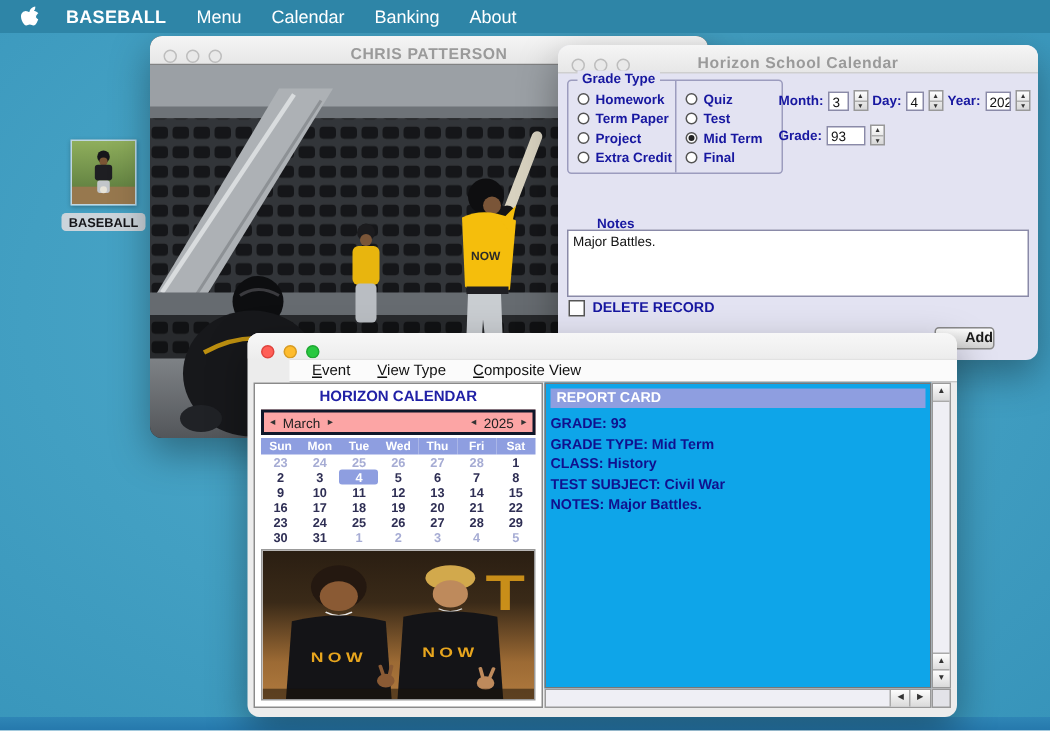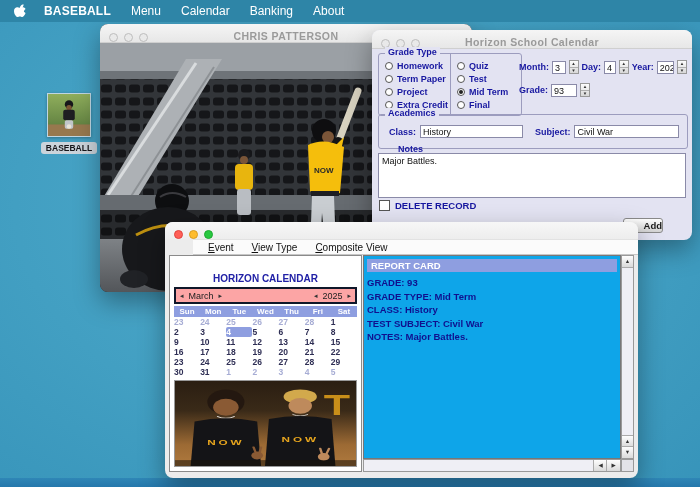--- a/index.html
+++ b/index.html
@@ -82,29 +82,29 @@
   
   #cal-win{left:165px;top:222px;width:473px;height:256px;z-index:30;background:#ECECEC;}
   #cal-win .titlebar{height:17px;border-bottom:none;background:linear-gradient(#F7F7F7,#EDEDED);}
   .cal-menurow{position:absolute;left:0;right:0;top:17px;height:14px;background:#FBFBFB;
     border-top:1px solid #E2E2E2;border-bottom:1px solid #C6C6C6;display:flex;align-items:center;
     padding-left:6px;font-size:10px;color:#111;margin-left:28px;}
   .cal-menu-item{display:inline-block;padding:0 9px;line-height:13px;}
   .cal-menu-item::first-letter{text-decoration:underline;}
   .left-panel{position:absolute;left:4px;top:33px;width:193px;bottom:6px;background:#fff;
     border:1px solid #8A8A8A;box-sizing:border-box;display:flex;flex-direction:column;}
-  .lp-title{text-align:center;font-size:10px;font-weight:bold;color:#2121A6;margin-top:17px;}
+  .lp-title{text-align:center;font-size:10px;font-weight:bold;color:#2121A6;margin-top:3px;}
   .lp-nav{margin:3px 4px 2px;border:2px solid #0f172a;height:13px;display:flex;align-items:center;
     justify-content:space-between;padding:0 4px;font-size:9px;color:#222;background:#fca5a5;flex:0 0 auto;}
   .lp-nav .cluster{display:flex;align-items:center;gap:5px;}
   .nav-arrow{font-size:7px;color:#333;line-height:13px;}
   .lp-grid{margin:0 4px;display:grid;grid-template-columns:repeat(7,1fr);flex:0 0 auto;}
   .cal-head-cell{background:#8E9EE0;color:#fff;font-size:8px;font-weight:bold;height:11px;
     line-height:11px;text-align:center;}
-  .cal-cell{height:10px;line-height:10px;font-size:8.5px;font-weight:bold;color:#2E2E54;}
+  .cal-cell{height:10px;line-height:10px;font-size:8.5px;font-weight:bold;color:#2E2E54;text-align:center;}
   .cal-cell.muted{color:#A6ACD4;}
   .cal-cell.selected{background:#8E9EE0;color:#fff;border-radius:2px;}
   .lp-photo{flex:1;margin:3px 4px 4px;border:1px solid #999;overflow:hidden;position:relative;}
   .lp-photo svg{position:absolute;inset:0;}
   .right-panel{position:absolute;left:198px;right:4px;top:33px;bottom:6px;}
   .report-area{position:absolute;left:0;top:0;right:13px;bottom:13px;background:#0ea5e9;
     border:1px solid #777;box-sizing:border-box;padding:3px;overflow:hidden;}
   .report-header{height:13px;line-height:13px;background:#8E9EE0;color:#fff;font-size:9.5px;
     font-weight:bold;padding-left:4px;}
   .report-rows{padding-top:4px;}
@@ -271,29 +271,20 @@
 
   <div class="grade-row">
     <span>Grade:</span>
     <span class="tfield" style="width:26px">93</span>
     <span class="stepper">
         <span>▲</span>
         <span>▼</span>
       </span>
   </div>
 
-  <div class="fieldset" id="fs-academics">
-    <span class="fs-label">Academics</span>
-    <div class="acad-row">
-      <span>Class:</span>
-      <span class="tfield" style="width:118px">History</span>
-      <span style="margin-left:8px">Subject:</span>
-      <span class="tfield" style="width:120px">Civil War</span>
-    </div>
-  </div>
 
   <div class="notes-label">Notes</div>
   <div class="notes-box">Major Battles.</div>
 
   <div class="delete-row">
     <span class="checkbox"></span>
     <span class="delete-label">DELETE RECORD</span>
   </div>
 
   <div class="add-btn">

